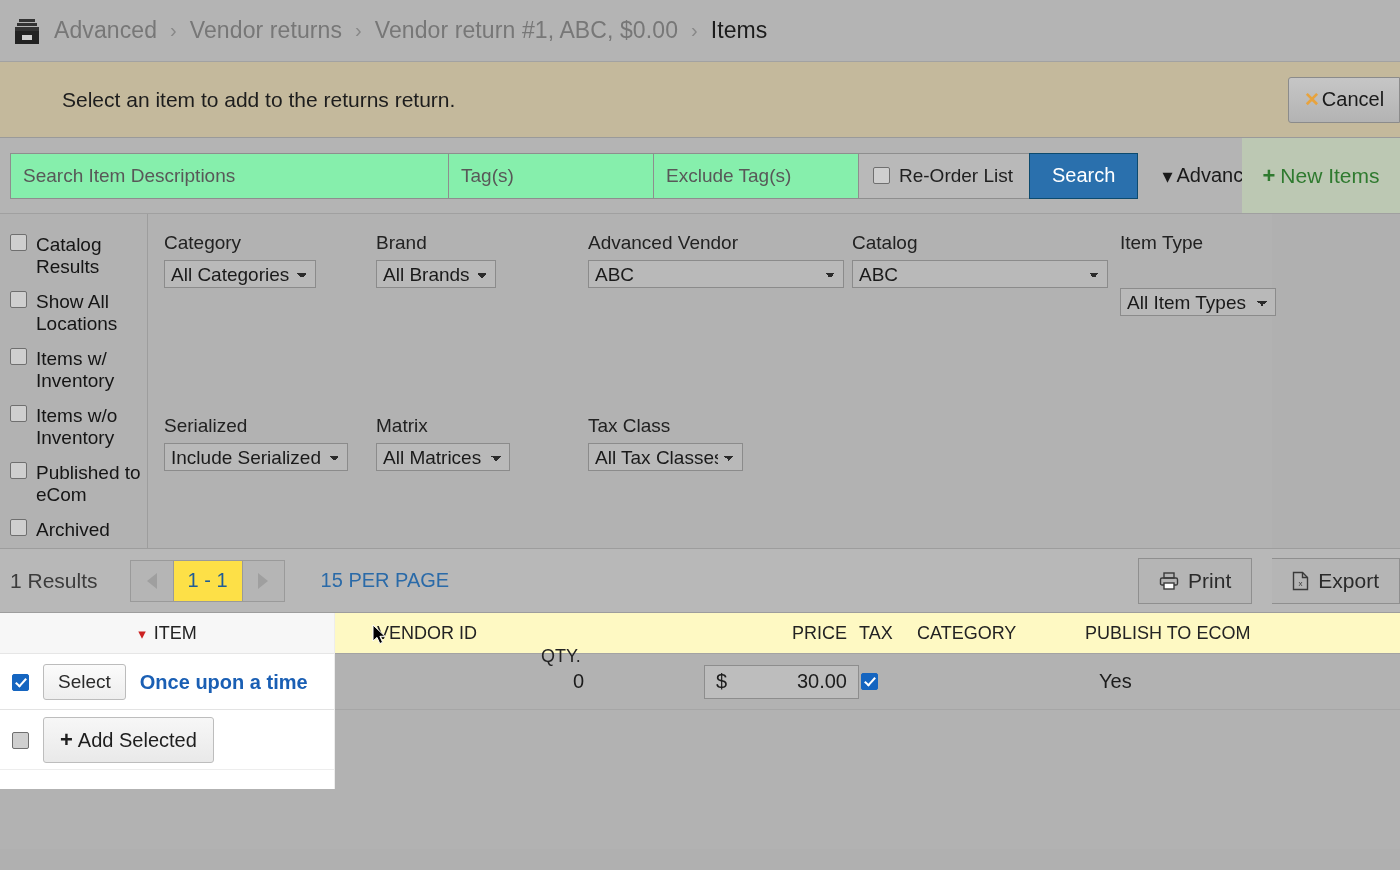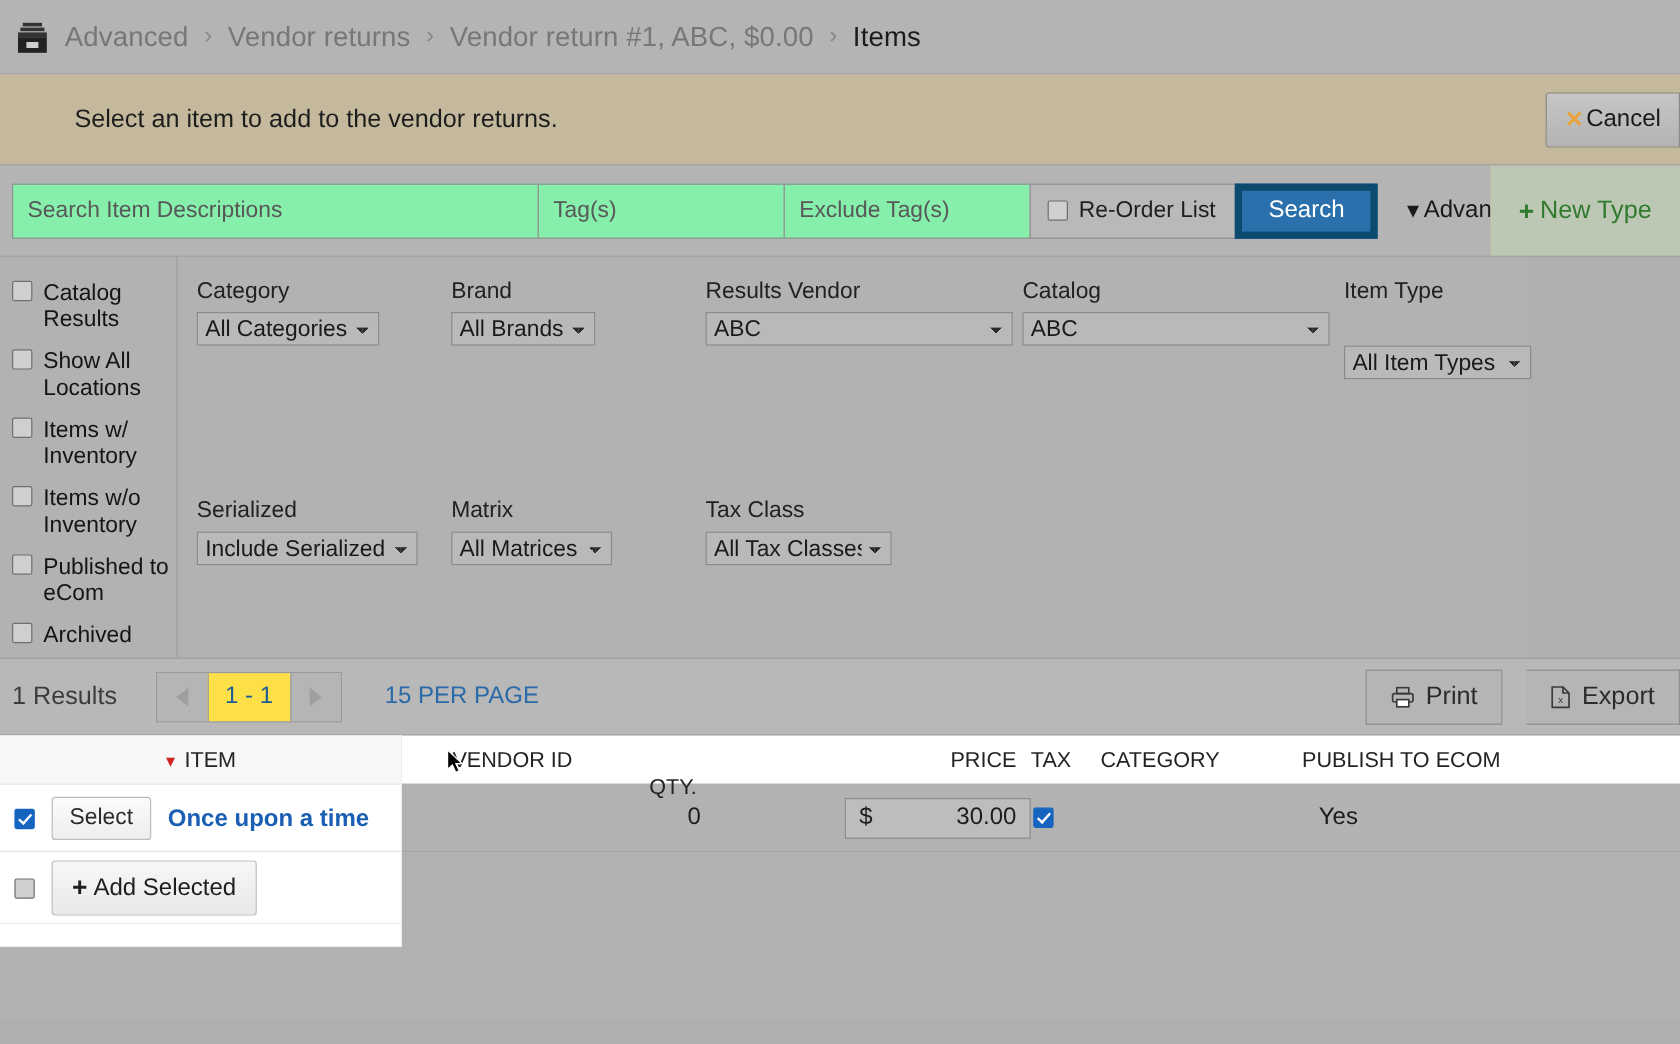--- a/index.html
+++ b/index.html
@@ -91,21 +91,21 @@
     flex: 0 0 auto; position: relative;
   }
   .cb:checked { background: #1565c0; border-color: #1565c0; }
   .cb:checked::after {
     content: ""; position: absolute; left: 5px; top: 1px;
     width: 4px; height: 9px; border: solid #fff;
     border-width: 0 2px 2px 0; transform: rotate(42deg);
   }
   .search-btn {
     background: #2a70ad; color: #fff;
-    border: 6px solid #0c4a6e;
+    border: 1px solid #0c4a6e;
     font-size: 20px; padding: 0 22px; cursor: pointer;
     display: flex; align-items: center;
     font-family: "Liberation Sans", sans-serif;
   }
   .advanced-btn {
     display: flex; align-items: center; gap: 4px;
     font-size: 20px; color: #1a1a1a; cursor: pointer;
     padding: 0 24px; height: 46px;
   }
   .new-item-zone {
@@ -191,21 +191,21 @@
     padding: 0 20px; font-size: 21px; color: #2b2b2b;
     background: #b5b5b5; border: 1px solid #8f8f8f;
     cursor: pointer;
   }
   .tool-btn + .tool-btn { border-left: none; }
 
   
   .table-area { width: 1400px; position: relative; background: #b2b2b2; height: 236px; }
   .thead {
     height: 41px; width: 1400px;
-    background: #ffffff;
+    background: #fef9c3;
     border-bottom: 1px solid #a3a3a3;
     display: flex; align-items: center;
     font-size: 18px; color: #232323;
   }
   .th { display: flex; align-items: center; }
   .th-item { width: 335px; justify-content: center; gap: 8px; }
   .th-vendor { width: 192px; justify-content: flex-start; padding-left: 42px; }
   .th-qty { width: 160px; justify-content: flex-start; padding-left: 14px; margin-top: 46px; }
   .th-price { width: 172px; justify-content: flex-end; padding-right: 12px; }
   .th-tax { width: 58px; justify-content: flex-start; }
@@ -289,21 +289,21 @@
   <span class="bc-item">Advanced</span>
   <span class="bc-sep">›</span>
   <span class="bc-item">Vendor returns</span>
   <span class="bc-sep">›</span>
   <span class="bc-item">Vendor return #1, ABC, $0.00</span>
   <span class="bc-sep">›</span>
   <span class="bc-item current">Items</span>
 </div>
 
 <div class="notice-bar">
-  <span class="notice-text">Select an item to add to the vendor returns.</span>
+  <span class="notice-text">Select an item to add to the returns return.</span>
   <div class="cancel-btn">
     <span class="x-icon">✕</span>
     <span>Cancel</span>
   </div>
 </div>
 
 <div class="search-bar">
   <div class="search-group">
     <input class="s-input desc" type="text" placeholder="Search Item Descriptions" style="">
     <input class="s-input tags" type="text" placeholder="Tag(s)" style="">
@@ -314,21 +314,21 @@
     </div>
     <button class="search-btn">Search</button>
   </div>
   <div class="advanced-btn">
     <span>▾</span>
     <span>Advanced</span>
   </div>
   <div class="new-item-zone">
     <span class="new-item-label">
       <span class="plus">+</span>
-      <span>New Type</span>
+      <span>New Items</span>
     </span>
   </div>
 </div>
 
 <div class="filters-wrap">
   <div class="filter-side">
     <div class="side-cb-row">
       <input class="cb" id="sc0" type="checkbox" style="">
       <label for="sc0">Catalog Results</label>
     </div>
@@ -362,21 +362,21 @@
           <option>All Categories</option>
         </select>
       </div>
       <div class="fgroup c-brand">
         <span class="flabel">Brand</span>
         <select class="fsel w-brand">
           <option>All Brands</option>
         </select>
       </div>
       <div class="fgroup c-vend">
-        <span class="flabel">Results Vendor</span>
+        <span class="flabel">Advanced Vendor</span>
         <select class="fsel w-vend">
           <option>ABC</option>
         </select>
       </div>
       <div class="fgroup c-catal">
         <span class="flabel">Catalog</span>
         <select class="fsel w-catal">
           <option>ABC</option>
         </select>
       </div>

